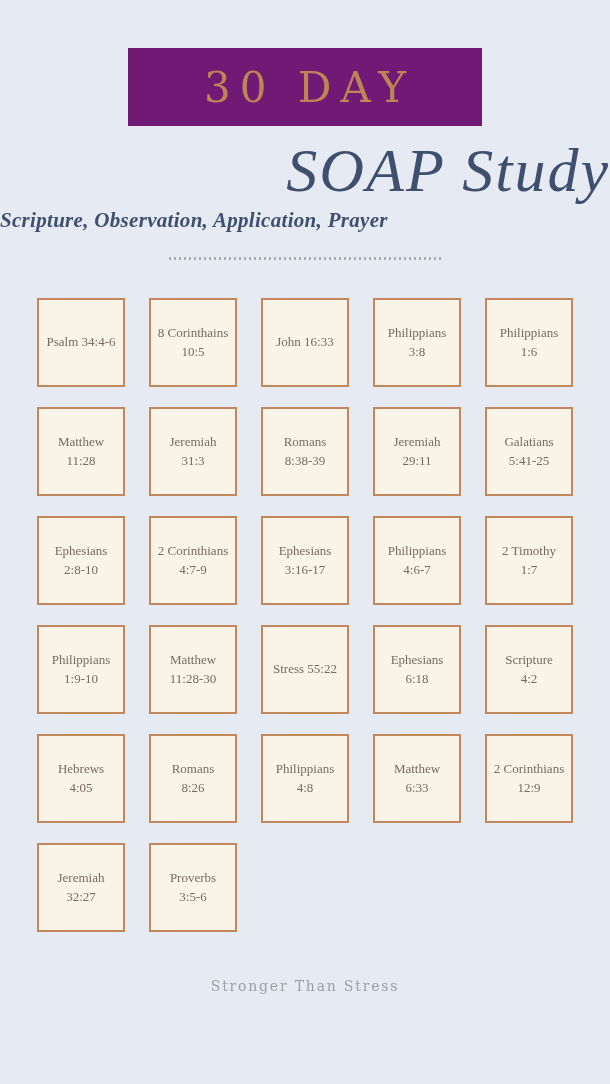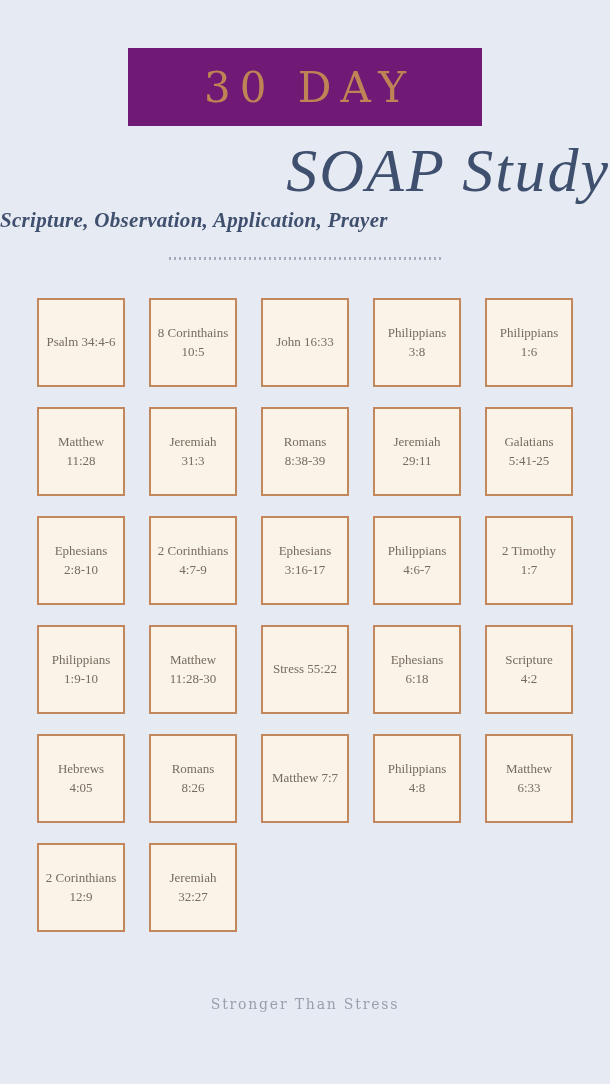--- a/index.html
+++ b/index.html
@@ -72,21 +72,21 @@
     justify-content: center;
     text-align: center;
     font-family: "Liberation Serif", serif;
     font-size: 13px;
     line-height: 1.45;
     color: #776b5f;
     white-space: pre-line;
     padding: 2px;
   }
   .footer {
-    margin-top: 64px;
+    margin-top: 46px;
     text-align: center;
     font-family: "DejaVu Serif", serif;
     font-size: 14px;
     letter-spacing: 1.8px;
     color: #9aa0aa;
   }
 </style>
 </head>
 <body>
 
@@ -135,24 +135,25 @@
 11:28-30</div>
   <div class="cell">Stress 55:22</div>
   <div class="cell">Ephesians
 6:18</div>
   <div class="cell">Scripture
 4:2</div>
   <div class="cell">Hebrews
 4:05</div>
   <div class="cell">Romans
 8:26</div>
-  <div class="cell">Matthew 7:7</div>
   <div class="cell">Philippians
 4:8</div>
   <div class="cell">Matthew
 6:33</div>
   <div class="cell">2 Corinthians
 12:9</div>
   <div class="cell">Jeremiah
 32:27</div>
+  <div class="cell">Proverbs
+3:5-6</div>
 </div>
 
 <div class="footer">Stronger Than Stress</div>
 
 </body></html>

